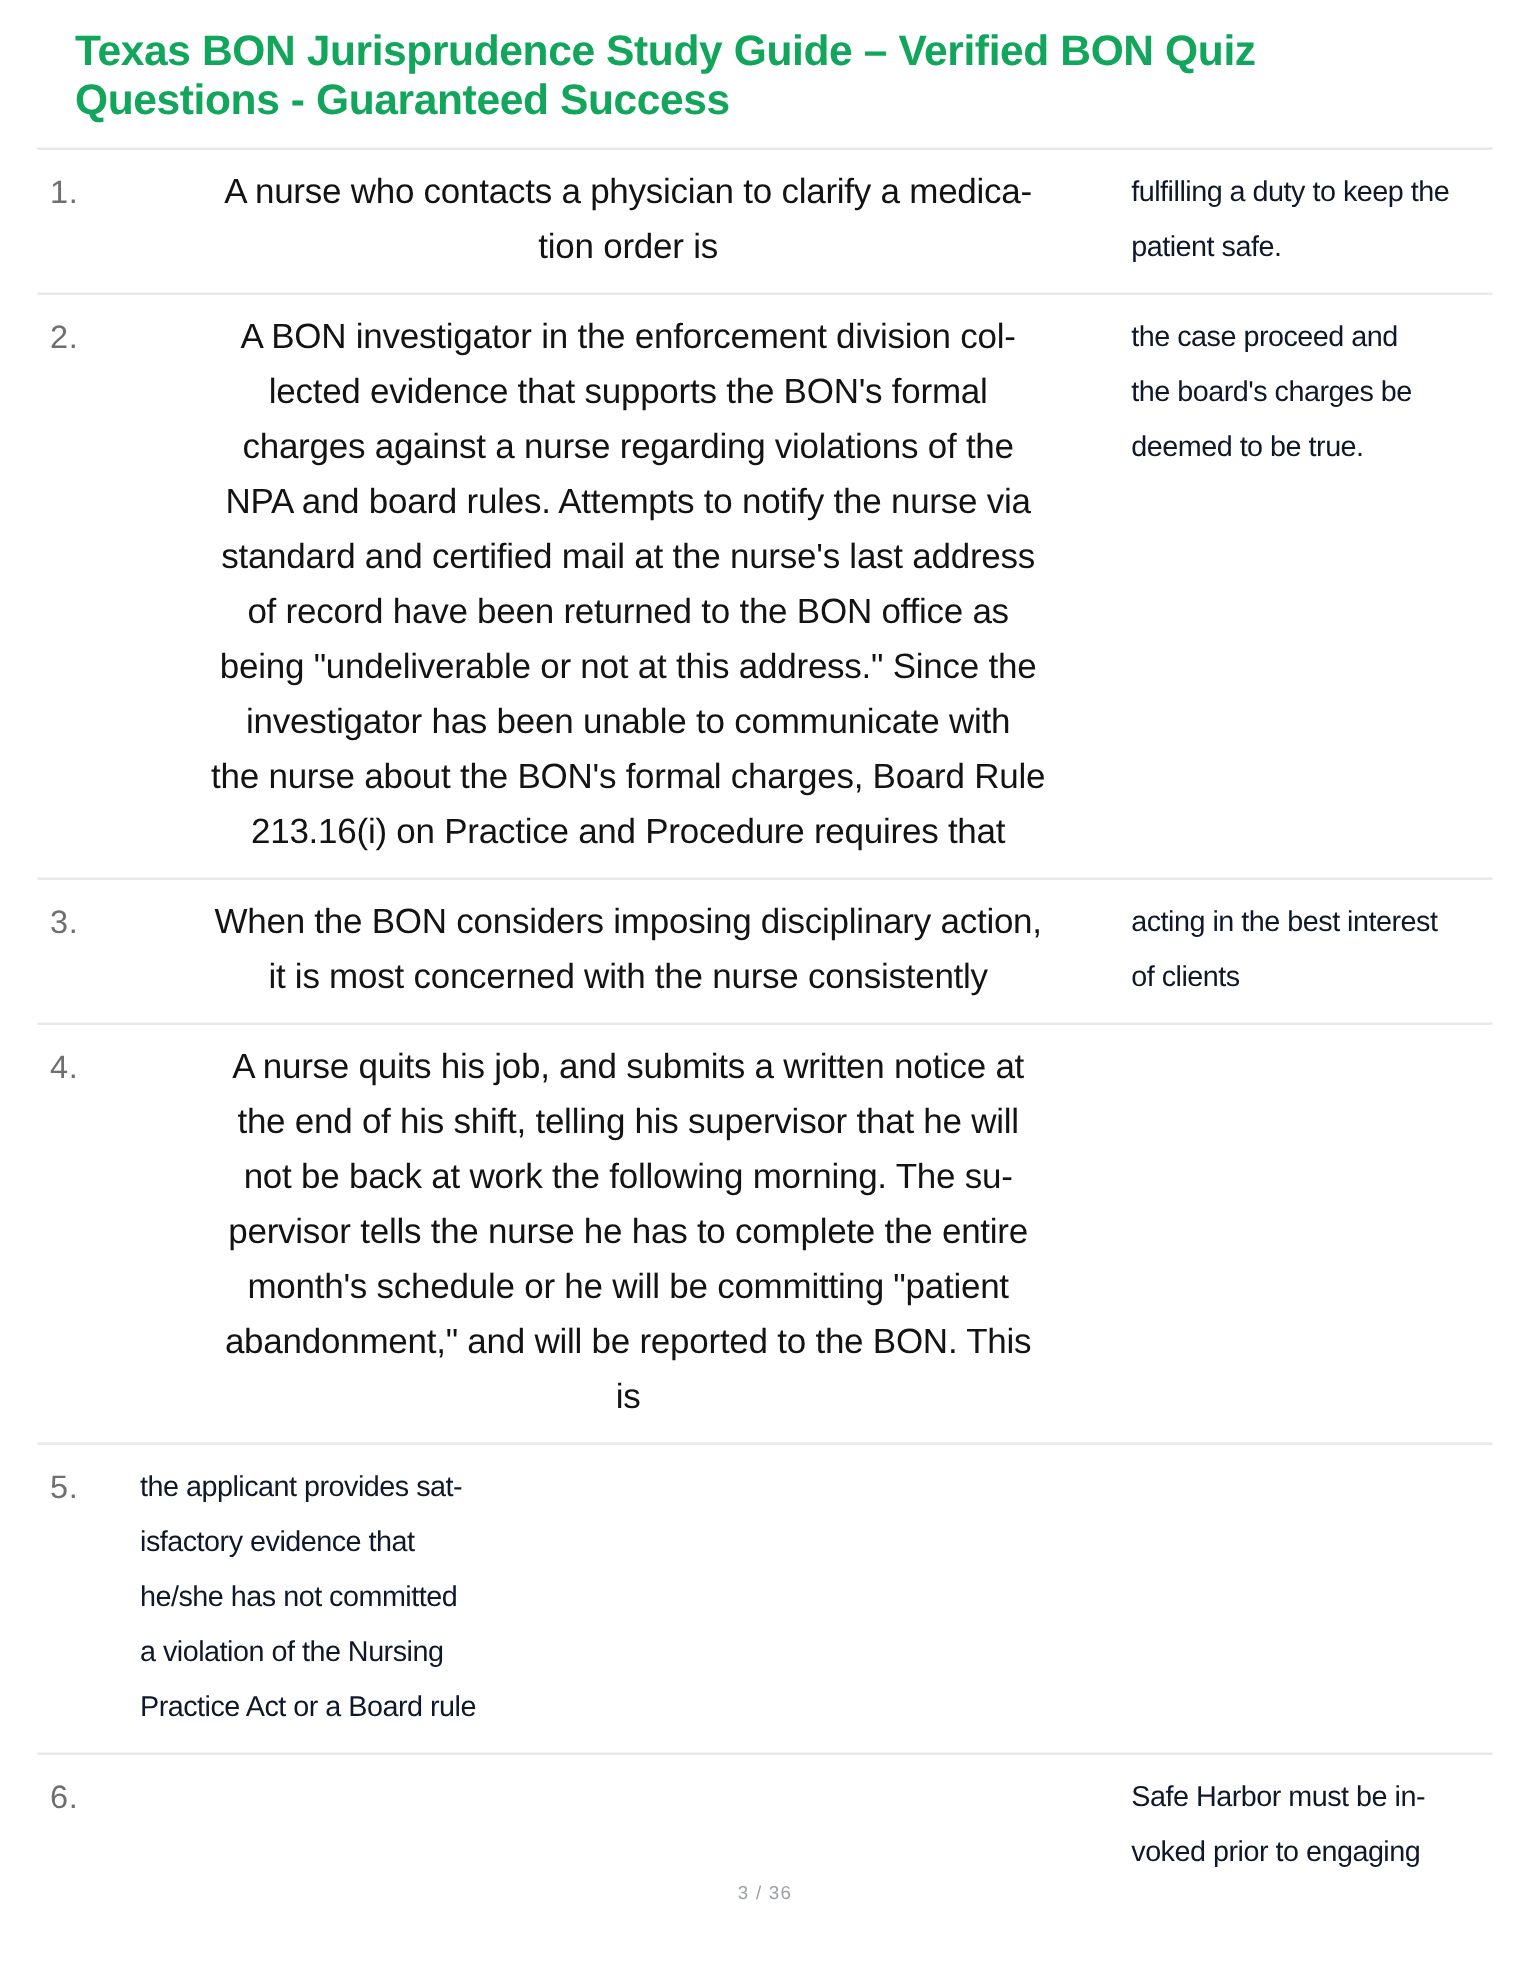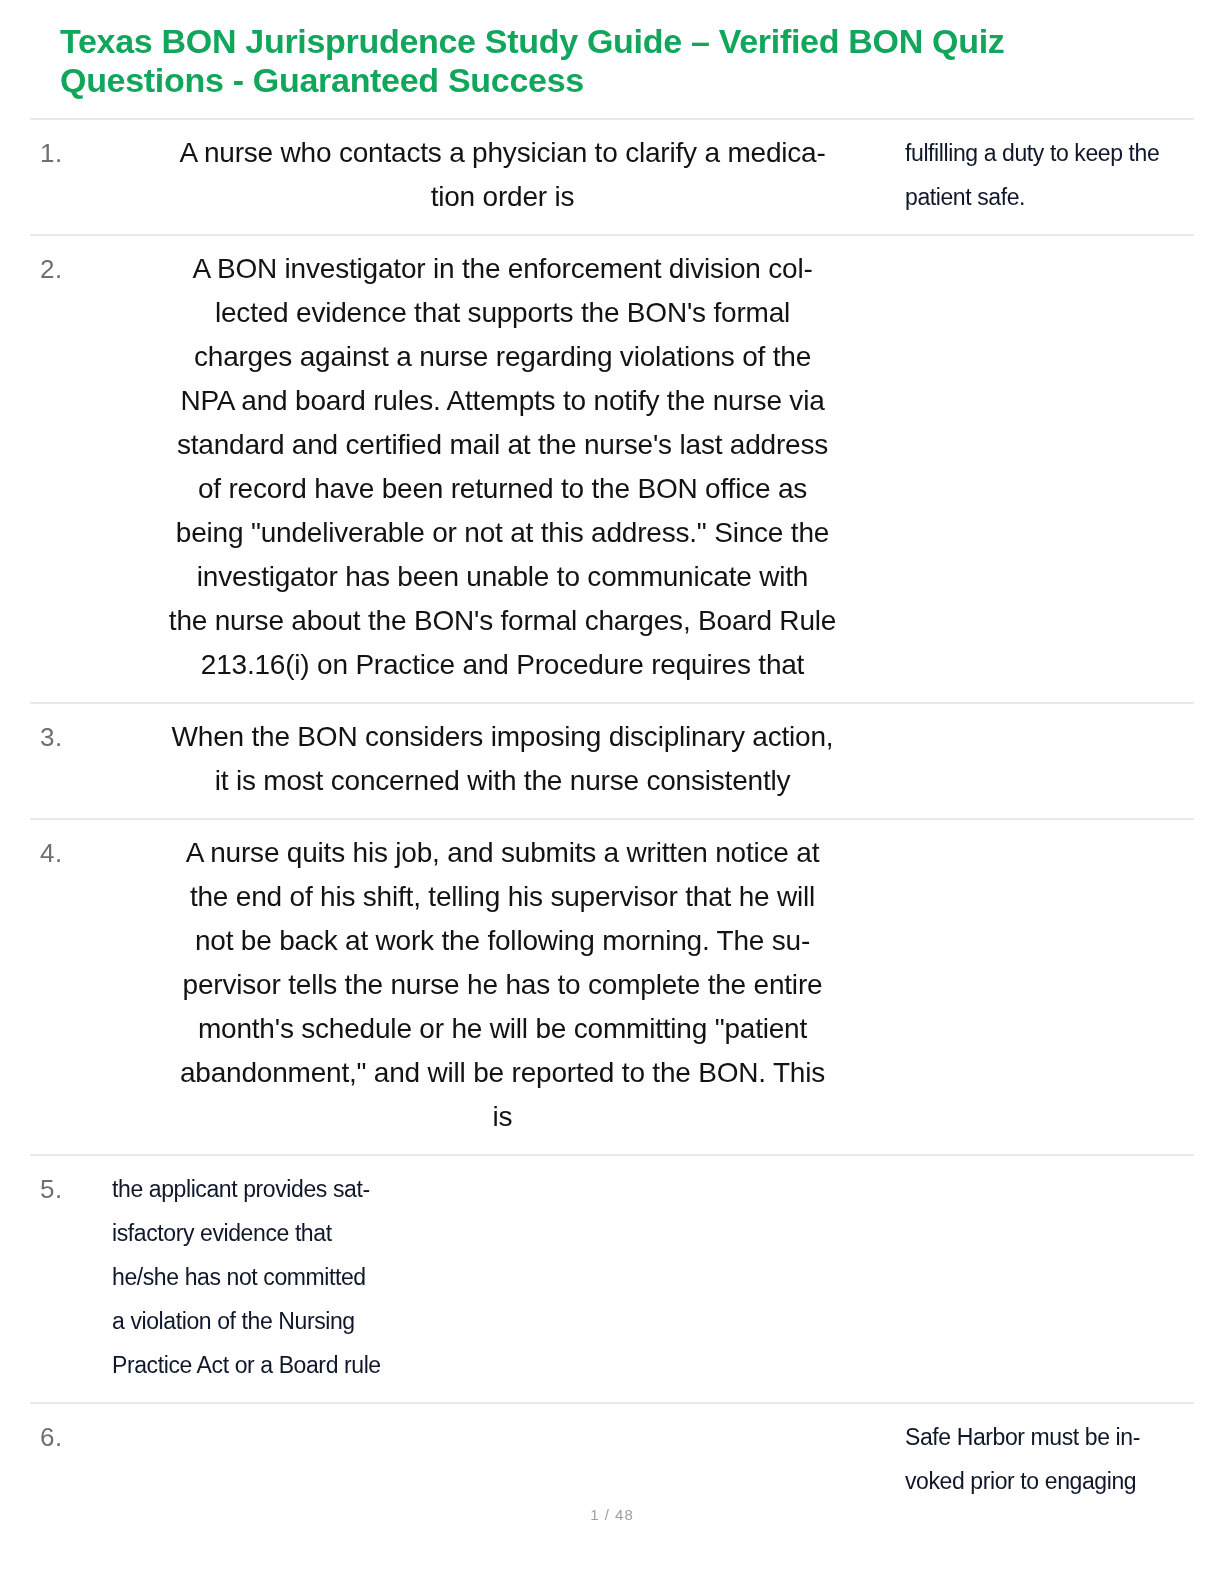--- a/index.html
+++ b/index.html
@@ -91,26 +91,31 @@
       <div class="qa-question">A BON investigator in the enforcement division col-
 lected evidence that supports the BON's formal
 charges against a nurse regarding violations of the
 NPA and board rules. Attempts to notify the nurse via
 standard and certified mail at the nurse's last address
 of record have been returned to the BON office as
 being "undeliverable or not at this address." Since the
 investigator has been unable to communicate with
 the nurse about the BON's formal charges, Board Rule
 213.16(i) on Practice and Procedure requires that</div>
+      <div class="qa-answer">the case proceed and
+the board's charges be
+deemed to be true.</div>
     </div>
 
     <div class="qa-row">
       <div class="qa-num">3.</div>
       <div class="qa-question">When the BON considers imposing disciplinary action,
 it is most concerned with the nurse consistently</div>
+      <div class="qa-answer">acting in the best interest
+of clients</div>
     </div>
 
     <div class="qa-row">
       <div class="qa-num">4.</div>
       <div class="qa-question">A nurse quits his job, and submits a written notice at
 the end of his shift, telling his supervisor that he will
 not be back at work the following morning. The su-
 pervisor tells the nurse he has to complete the entire
 month's schedule or he will be committing "patient
 abandonment," and will be reported to the BON. This
@@ -128,15 +133,15 @@
 
     <div class="qa-row">
       <div class="qa-num">6.</div>
       <div class="qa-question"></div>
       <div class="qa-answer">Safe Harbor must be in-
 voked prior to engaging</div>
     </div>
 
   </div>
 
-  <div class="page-footer">1 / 48</div>
+  <div class="page-footer">3 / 36</div>
 
 </div>
 
 </body></html>

